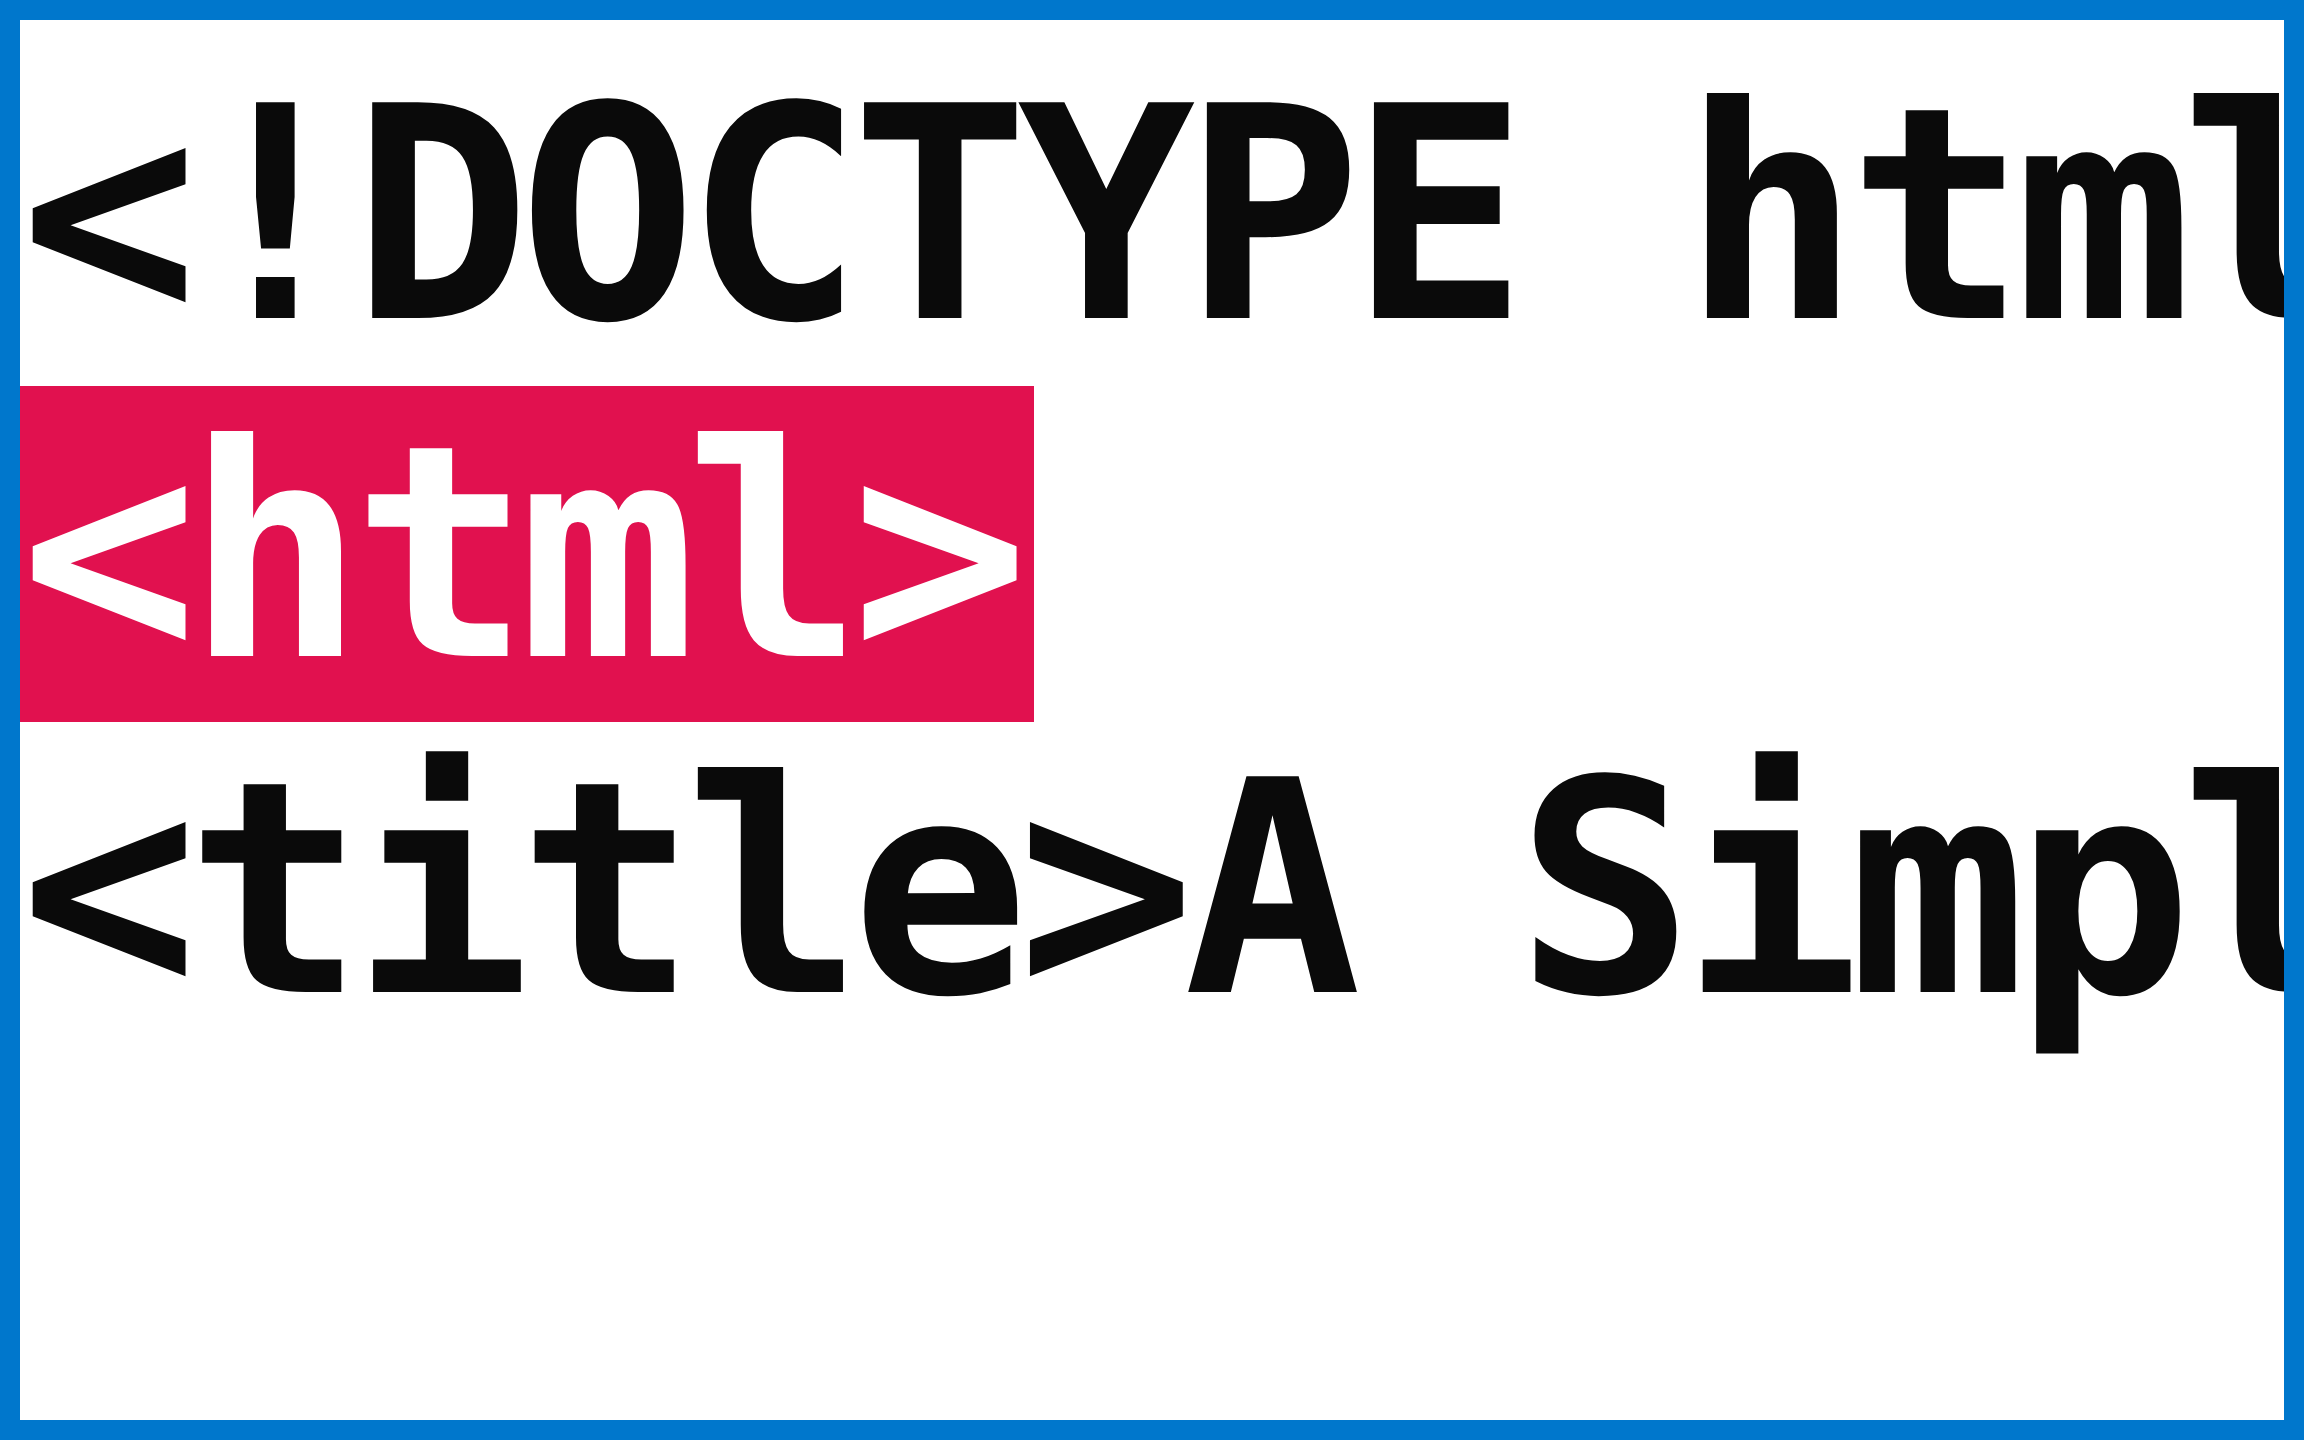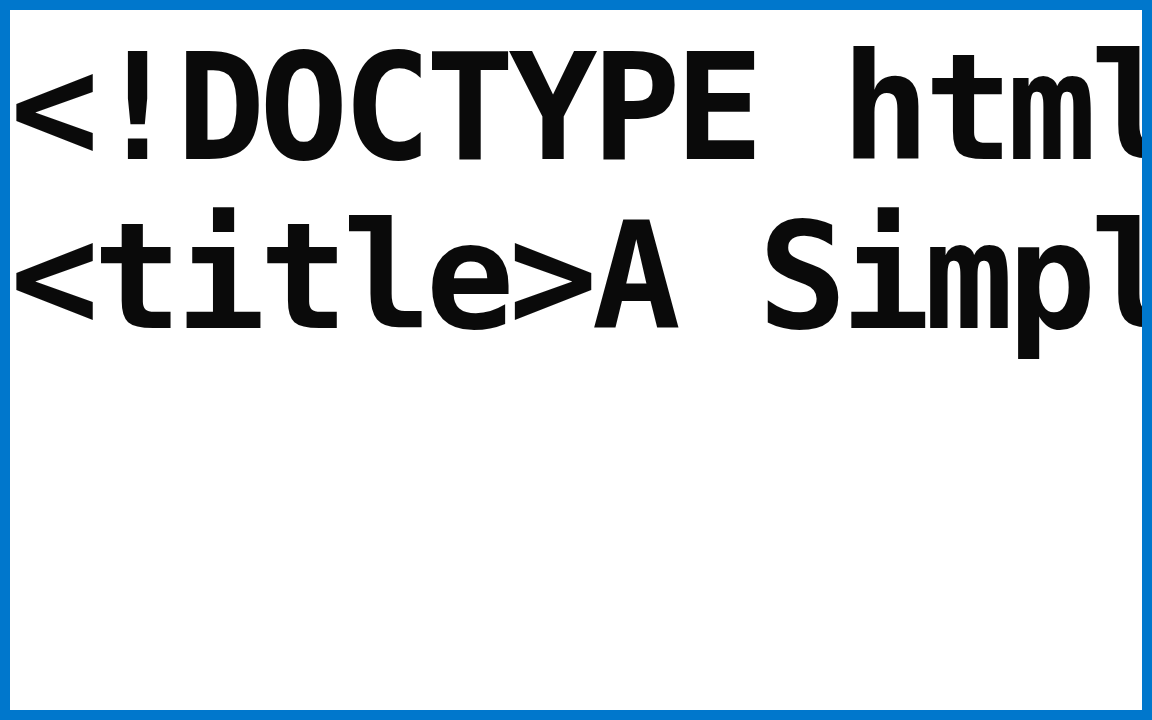--- a/index.html
+++ b/index.html
@@ -34,14 +34,15 @@
       display: inline-block;
       padding-right: 8px;
       padding-left: 0;
     }
   </style>
 </head>
 <body>
 
 <div class="code-container">
   <div class="line">&lt;!DOCTYPE html&gt;</div>
+  <div class="line"><span class="highlight">&lt;html&gt;</span></div>
   <div class="line">&lt;title&gt;A Simple</div>
 </div>
 
 </body></html>

